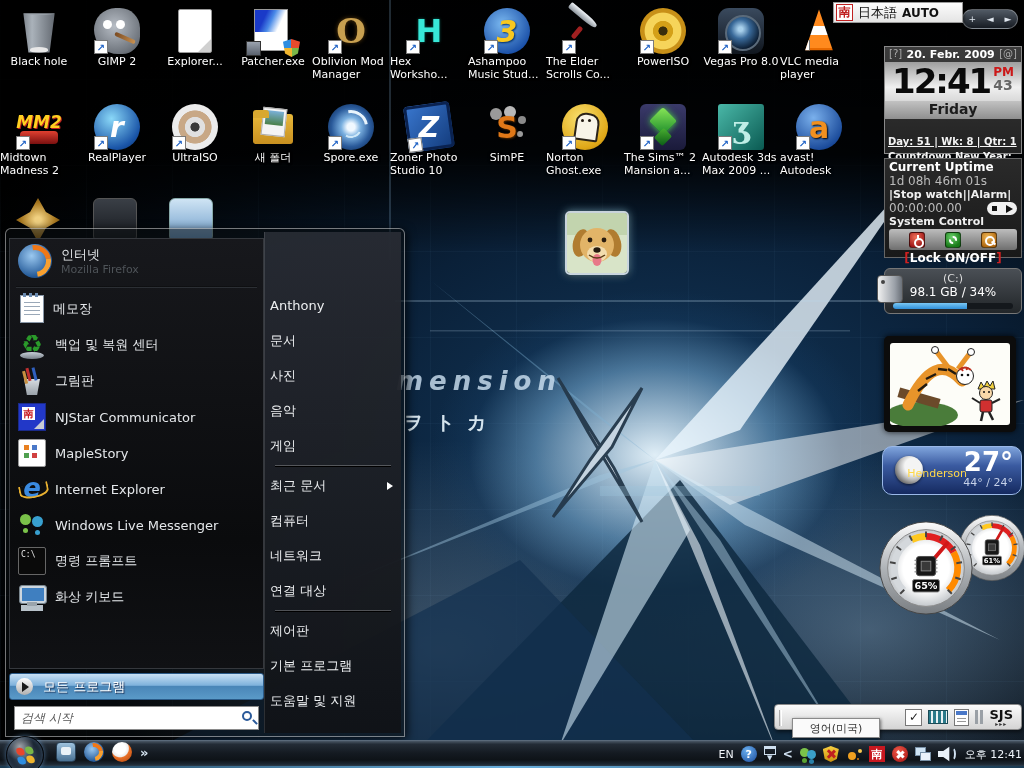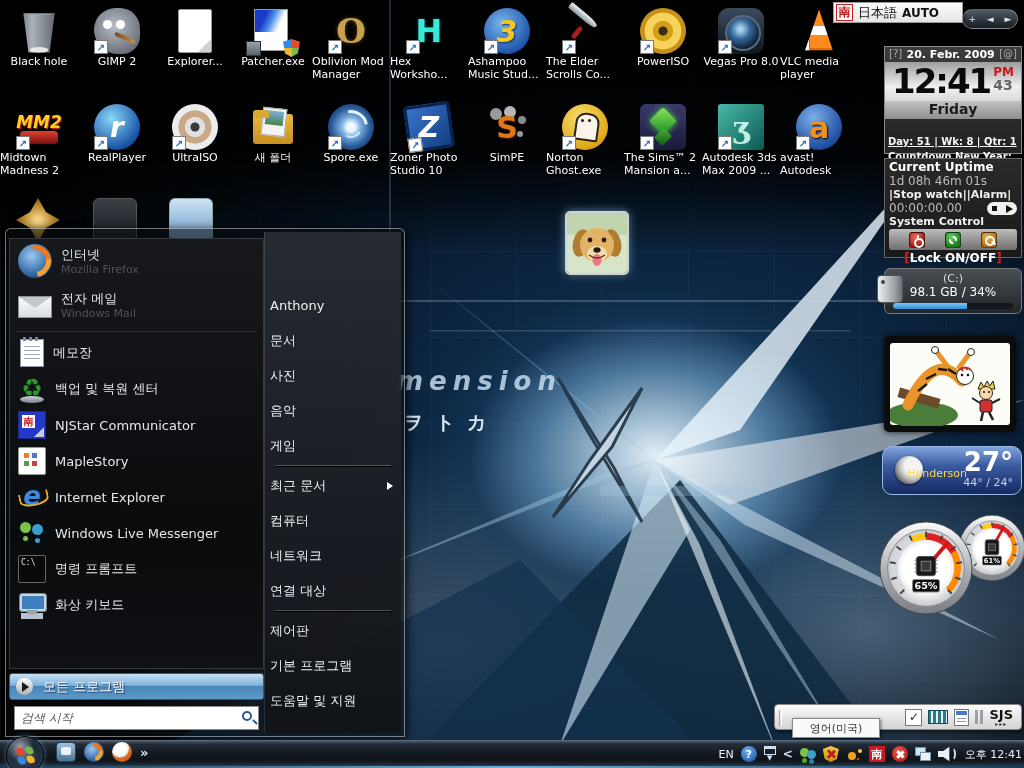--- a/index.html
+++ b/index.html
@@ -681,32 +681,32 @@
       <text x="50" y="72" text-anchor="middle" font-size="10" font-weight="bold" fill="#fff">65%</text>
     </svg>
   </div>
 
   <div class="startmenu">
     <div class="sm-left">
       <div class="sm-item-big">
         <span class="smi smi-big smi-firefox"></span>
         <span class="sm-text"><span>인터넷</span><span class="sub">Mozilla Firefox</span></span>
       </div>
-      <div class="sm-item-big">
-        <span class="smi smi-big smi-mail"></span>
-        <span class="sm-text"><span>전자 메일</span><span class="sub">Windows Mail</span></span>
-      </div>
       <div class="sm-sep"></div>
       <div class="sm-item">
         <span class="smi smi-notepad"></span>
         <span>메모장</span>
       </div>
       <div class="sm-item">
         <span class="smi smi-backup">♻</span>
         <span>백업 및 복원 센터</span>
+      </div>
+      <div class="sm-item">
+        <span class="smi smi-paint"></span>
+        <span>그림판</span>
       </div>
       <div class="sm-item">
         <span class="smi smi-njstar">
             <span class="njg">南</span>
           </span>
         <span>NJStar Communicator</span>
       </div>
       <div class="sm-item">
         <span class="smi smi-maple"></span>
         <span>MapleStory</span>

